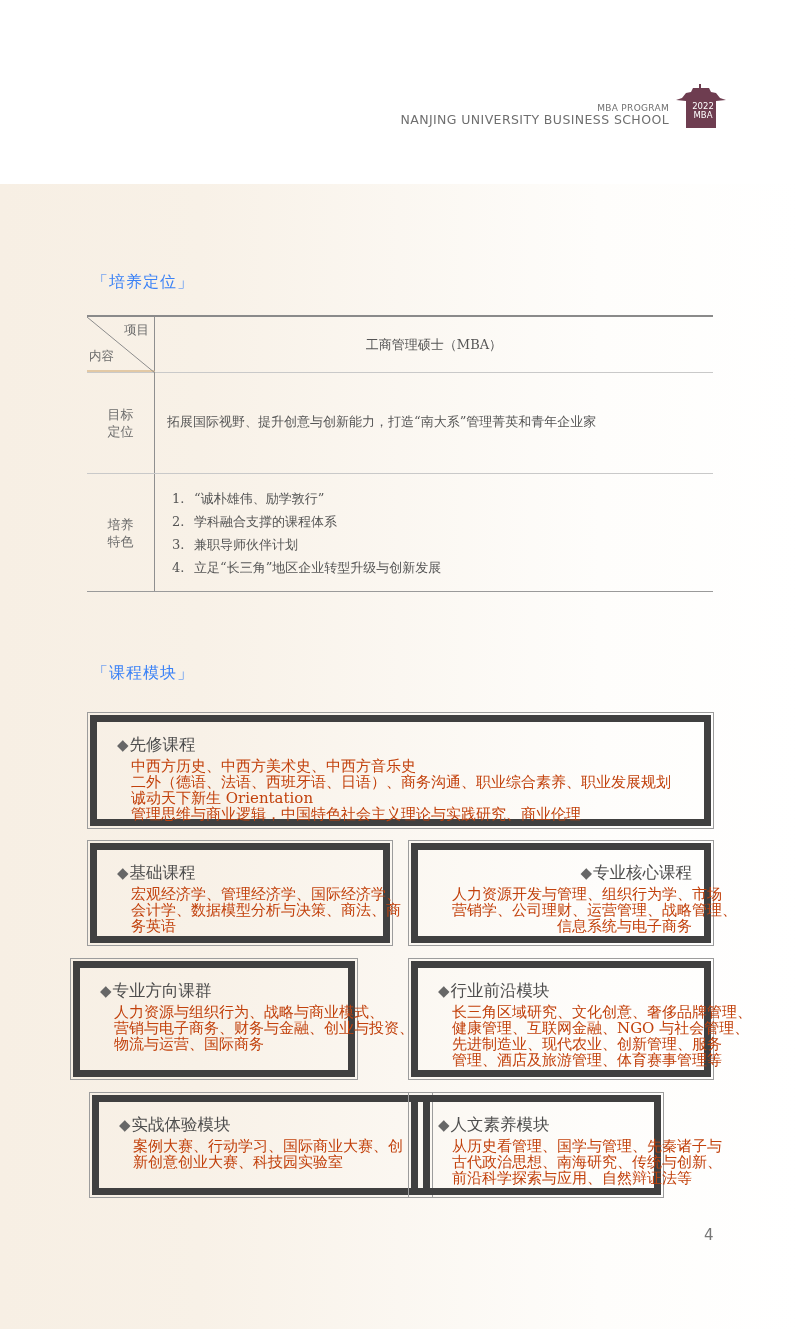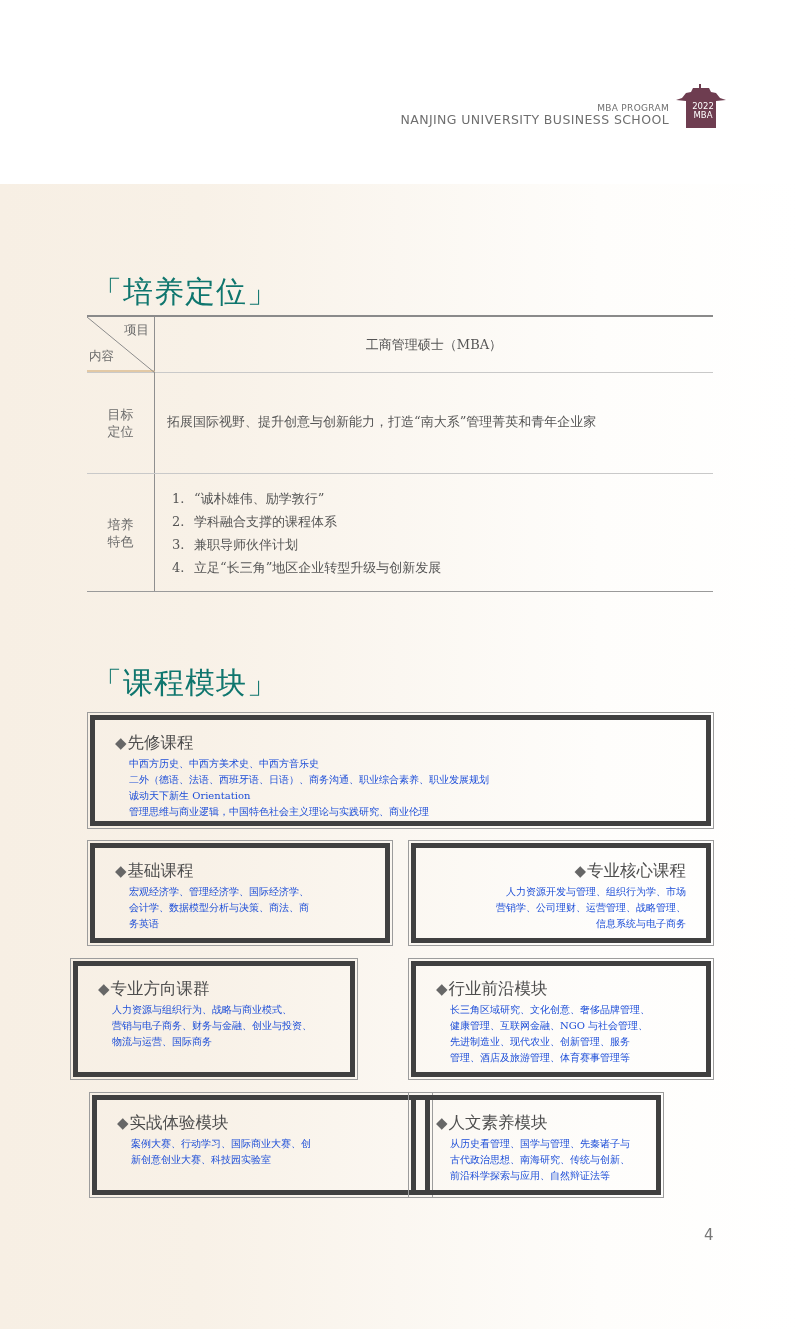--- a/index.html
+++ b/index.html
@@ -12,21 +12,21 @@
     }
 
     .header { position: absolute; right: 130px; top: 103px; text-align: right; font-family: "DejaVu Sans", "Liberation Sans", sans-serif; color: #6f6f6f; }
     .header .prog { font-size: 9px; letter-spacing: 0.3px; line-height: 10px; }
     .header .school { font-size: 12.5px; letter-spacing: 0.4px; line-height: 14px; }
 
     .logo { position: absolute; left: 676px; top: 84px; width: 50px; height: 44px; }
     .logo svg { position: absolute; left: 0; top: 0; }
     .logo .txt { position: absolute; left: 14px; top: 18px; width: 26px; text-align: center; color: #fff; font-family: "DejaVu Sans", "Liberation Sans", sans-serif; font-size: 8.5px; line-height: 9px; }
 
-    .section-title { position: absolute; left: 92px; font-size: 30px; color: #0f766e; font-family: "DejaVu Serif", "Liberation Serif", serif; letter-spacing: 1px; }
+    .section-title { position: absolute; left: 92px; font-size: 16px; color: #3b82f6; font-family: "DejaVu Serif", "Liberation Serif", serif; letter-spacing: 1px; }
 
     
     .pos-table { position: absolute; left: 87px; top: 315px; width: 626px; border-top: 2px solid #8a8a8a; border-bottom: 1.5px solid #9a9a9a; }
     .row { display: flex; border-bottom: 1px solid #c9c9c9; }
     .row:last-child { border-bottom: none; }
     .cell-left { width: 68px; border-right: 1.5px solid #8f8f8f; display: flex; align-items: center; justify-content: center; font-size: 13px; color: #6c6c6c; text-align: center; line-height: 17px; position: relative; }
     .cell-right { flex: 1; font-size: 13px; color: #555; display: flex; align-items: center; }
     .row-head { height: 56px; }
     .row-head .cell-left { border-bottom: 2px solid #e3c9a5; }
     .diag-corner { position: absolute; left: 0; top: 0; width: 68px; height: 56px; }
@@ -36,24 +36,24 @@
     .row-goal { height: 101px; }
     .row-goal .cell-right { padding-left: 12px; padding-bottom: 2px; }
     .row-feat { height: 117px; }
     .row-feat .cell-right { padding-left: 17px; }
     .feat-list { list-style: none; }
     .feat-list li { font-size: 13px; line-height: 23px; color: #555; }
     .feat-list .num { display: inline-block; width: 22px; }
 
     
     .box { position: absolute; border: 1px solid #9c9c9c; padding: 2px; }
-    .box-inner { border: 5px solid #404040; width: 100%; height: 100%; padding: 12px 20px 0 20px; }
+    .box-inner { border: 7px solid #404040; width: 100%; height: 100%; padding: 12px 12px 0 20px; }
     .box-title { font-size: 16.5px; color: #4e4e4e; line-height: 22px; margin-bottom: 2px; }
     .box-title .dia { color: #676767; font-size: 15px; margin-right: 1px; }
-    .box-body { padding-left: 14px; font-size: 10px; color: #1d4ed8; line-height: 16px; }
+    .box-body { padding-left: 14px; font-size: 15px; color: #c2410c; line-height: 16px; }
     .box-body p { white-space: nowrap; }
 
     .page-num { position: absolute; left: 704px; top: 1226px; font-family: "DejaVu Sans", "Liberation Sans", sans-serif; font-size: 15px; color: #777; }
   </style>
 </head>
 <body>
 
 <div class="bg-band"></div>
 
 <div class="header">

